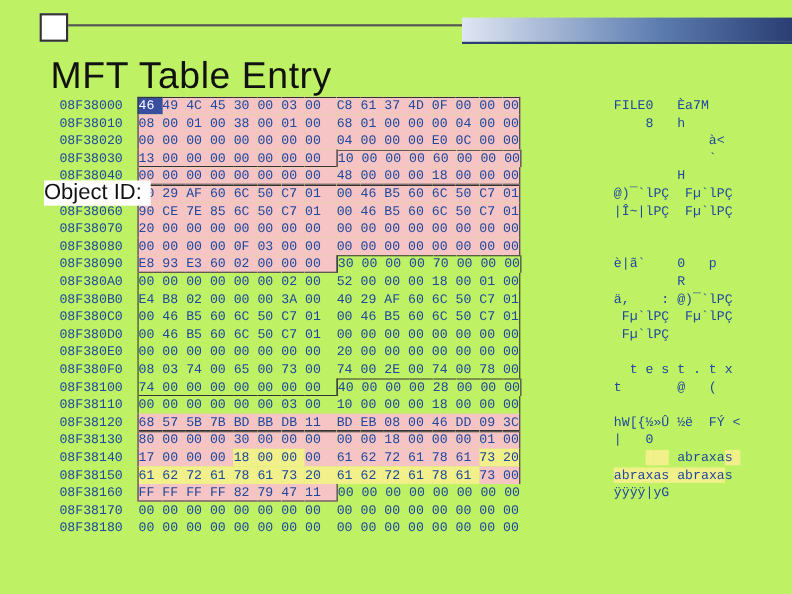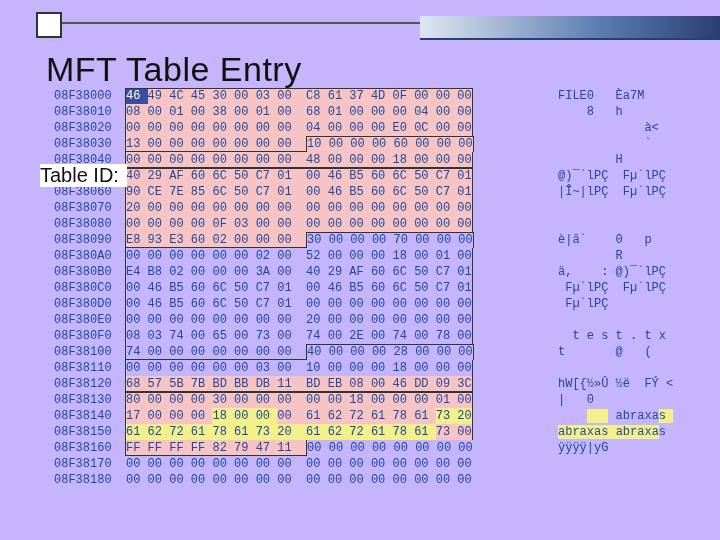--- a/index.html
+++ b/index.html
@@ -8,21 +8,21 @@
     width: 720px;
     height: 540px;
     background: #fff;
     font-family: Arial, sans-serif;
     overflow: hidden;
   }
   .slide {
     position: relative;
     width: 720px;
     height: 540px;
-    background: #c4b5fd;
+    background: #bef264;
   }
   .header-deco {
     position: absolute;
     top: 8px;
     left: 0;
     right: 0;
     height: 34px;
   }
   .header-deco .bullet {
     position: absolute;
@@ -109,21 +109,21 @@
 
 <div class="slide">
   <div class="header-deco">
     <div class="bullet"></div>
     <div class="line1"></div>
     <div class="grad"></div>
     <div class="line2"></div>
   </div>
 
   <div class="title">MFT Table Entry</div>
-  <div class="object-id">Table ID:</div>
+  <div class="object-id">Object ID:</div>
 
   <div class="hex-wrap" id="hex-wrap">
       <div class="hexrow"><div class="offset">08F38000</div><div class="bytes"><span class="hl-pink outline-top outline-left sel">46 </span><span class="hl-pink outline-top">49 </span><span class="hl-pink outline-top">4C </span><span class="hl-pink outline-top">45 </span><span class="hl-pink outline-top">30 </span><span class="hl-pink outline-top">00 </span><span class="hl-pink outline-top">03 </span><span class="hl-pink outline-top">00  </span><span class="hl-pink outline-top">C8 </span><span class="hl-pink outline-top">61 </span><span class="hl-pink outline-top">37 </span><span class="hl-pink outline-top">4D </span><span class="hl-pink outline-top">0F </span><span class="hl-pink outline-top">00 </span><span class="hl-pink outline-top">00 </span><span class="hl-pink outline-top outline-right">00</span></div><div class="ascii">FILE0   Èa7M    </div></div>
       <div class="hexrow"><div class="offset">08F38010</div><div class="bytes"><span class="hl-pink outline-left">08 </span><span class="hl-pink">00 </span><span class="hl-pink">01 </span><span class="hl-pink">00 </span><span class="hl-pink">38 </span><span class="hl-pink">00 </span><span class="hl-pink">01 </span><span class="hl-pink">00  </span><span class="hl-pink">68 </span><span class="hl-pink">01 </span><span class="hl-pink">00 </span><span class="hl-pink">00 </span><span class="hl-pink">00 </span><span class="hl-pink">04 </span><span class="hl-pink">00 </span><span class="hl-pink outline-right">00</span></div><div class="ascii">    8   h       </div></div>
       <div class="hexrow"><div class="offset">08F38020</div><div class="bytes"><span class="hl-pink outline-left">00 </span><span class="hl-pink">00 </span><span class="hl-pink">00 </span><span class="hl-pink">00 </span><span class="hl-pink">00 </span><span class="hl-pink">00 </span><span class="hl-pink">00 </span><span class="hl-pink">00  </span><span class="hl-pink">04 </span><span class="hl-pink">00 </span><span class="hl-pink">00 </span><span class="hl-pink">00 </span><span class="hl-pink">E0 </span><span class="hl-pink">0C </span><span class="hl-pink">00 </span><span class="hl-pink outline-right">00</span></div><div class="ascii">            à&lt;  </div></div>
       <div class="hexrow"><div class="offset">08F38030</div><div class="bytes"><span class="hl-pink outline-bottom outline-left">13 </span><span class="hl-pink outline-bottom">00 </span><span class="hl-pink outline-bottom">00 </span><span class="hl-pink outline-bottom">00 </span><span class="hl-pink outline-bottom">00 </span><span class="hl-pink outline-bottom">00 </span><span class="hl-pink outline-bottom">00 </span><span class="hl-pink outline-bottom outline-right">00  </span><span class="hl-pink outline-top outline-left">10 </span><span class="hl-pink outline-top">00 </span><span class="hl-pink outline-top">00 </span><span class="hl-pink outline-top">00 </span><span class="hl-pink outline-top">60 </span><span class="hl-pink outline-top">00 </span><span class="hl-pink outline-top">00 </span><span class="hl-pink outline-top outline-right">00</span></div><div class="ascii">            `   </div></div>
       <div class="hexrow"><div class="offset">08F38040</div><div class="bytes"><span class="hl-pink outline-bottom outline-left">00 </span><span class="hl-pink outline-bottom">00 </span><span class="hl-pink outline-bottom">00 </span><span class="hl-pink outline-bottom">00 </span><span class="hl-pink outline-bottom">00 </span><span class="hl-pink outline-bottom">00 </span><span class="hl-pink outline-bottom">00 </span><span class="hl-pink outline-bottom">00  </span><span class="hl-pink outline-bottom">48 </span><span class="hl-pink outline-bottom">00 </span><span class="hl-pink outline-bottom">00 </span><span class="hl-pink outline-bottom">00 </span><span class="hl-pink outline-bottom">18 </span><span class="hl-pink outline-bottom">00 </span><span class="hl-pink outline-bottom">00 </span><span class="hl-pink outline-bottom outline-right">00</span></div><div class="ascii">        H       </div></div>
       <div class="hexrow"><div class="offset">08F38050</div><div class="bytes"><span class="hl-pink outline-top outline-left">40 </span><span class="hl-pink outline-top">29 </span><span class="hl-pink outline-top">AF </span><span class="hl-pink outline-top">60 </span><span class="hl-pink outline-top">6C </span><span class="hl-pink outline-top">50 </span><span class="hl-pink outline-top">C7 </span><span class="hl-pink outline-top">01  </span><span class="hl-pink outline-top">00 </span><span class="hl-pink outline-top">46 </span><span class="hl-pink outline-top">B5 </span><span class="hl-pink outline-top">60 </span><span class="hl-pink outline-top">6C </span><span class="hl-pink outline-top">50 </span><span class="hl-pink outline-top">C7 </span><span class="hl-pink outline-top outline-right">01</span></div><div class="ascii">@)¯`lPÇ  Fµ`lPÇ </div></div>
       <div class="hexrow"><div class="offset">08F38060</div><div class="bytes"><span class="hl-pink outline-left">90 </span><span class="hl-pink">CE </span><span class="hl-pink">7E </span><span class="hl-pink">85 </span><span class="hl-pink">6C </span><span class="hl-pink">50 </span><span class="hl-pink">C7 </span><span class="hl-pink">01  </span><span class="hl-pink">00 </span><span class="hl-pink">46 </span><span class="hl-pink">B5 </span><span class="hl-pink">60 </span><span class="hl-pink">6C </span><span class="hl-pink">50 </span><span class="hl-pink">C7 </span><span class="hl-pink outline-right">01</span></div><div class="ascii">|Î~|lPÇ  Fµ`lPÇ </div></div>
       <div class="hexrow"><div class="offset">08F38070</div><div class="bytes"><span class="hl-pink outline-left">20 </span><span class="hl-pink">00 </span><span class="hl-pink">00 </span><span class="hl-pink">00 </span><span class="hl-pink">00 </span><span class="hl-pink">00 </span><span class="hl-pink">00 </span><span class="hl-pink">00  </span><span class="hl-pink">00 </span><span class="hl-pink">00 </span><span class="hl-pink">00 </span><span class="hl-pink">00 </span><span class="hl-pink">00 </span><span class="hl-pink">00 </span><span class="hl-pink">00 </span><span class="hl-pink outline-right">00</span></div><div class="ascii">                </div></div>

